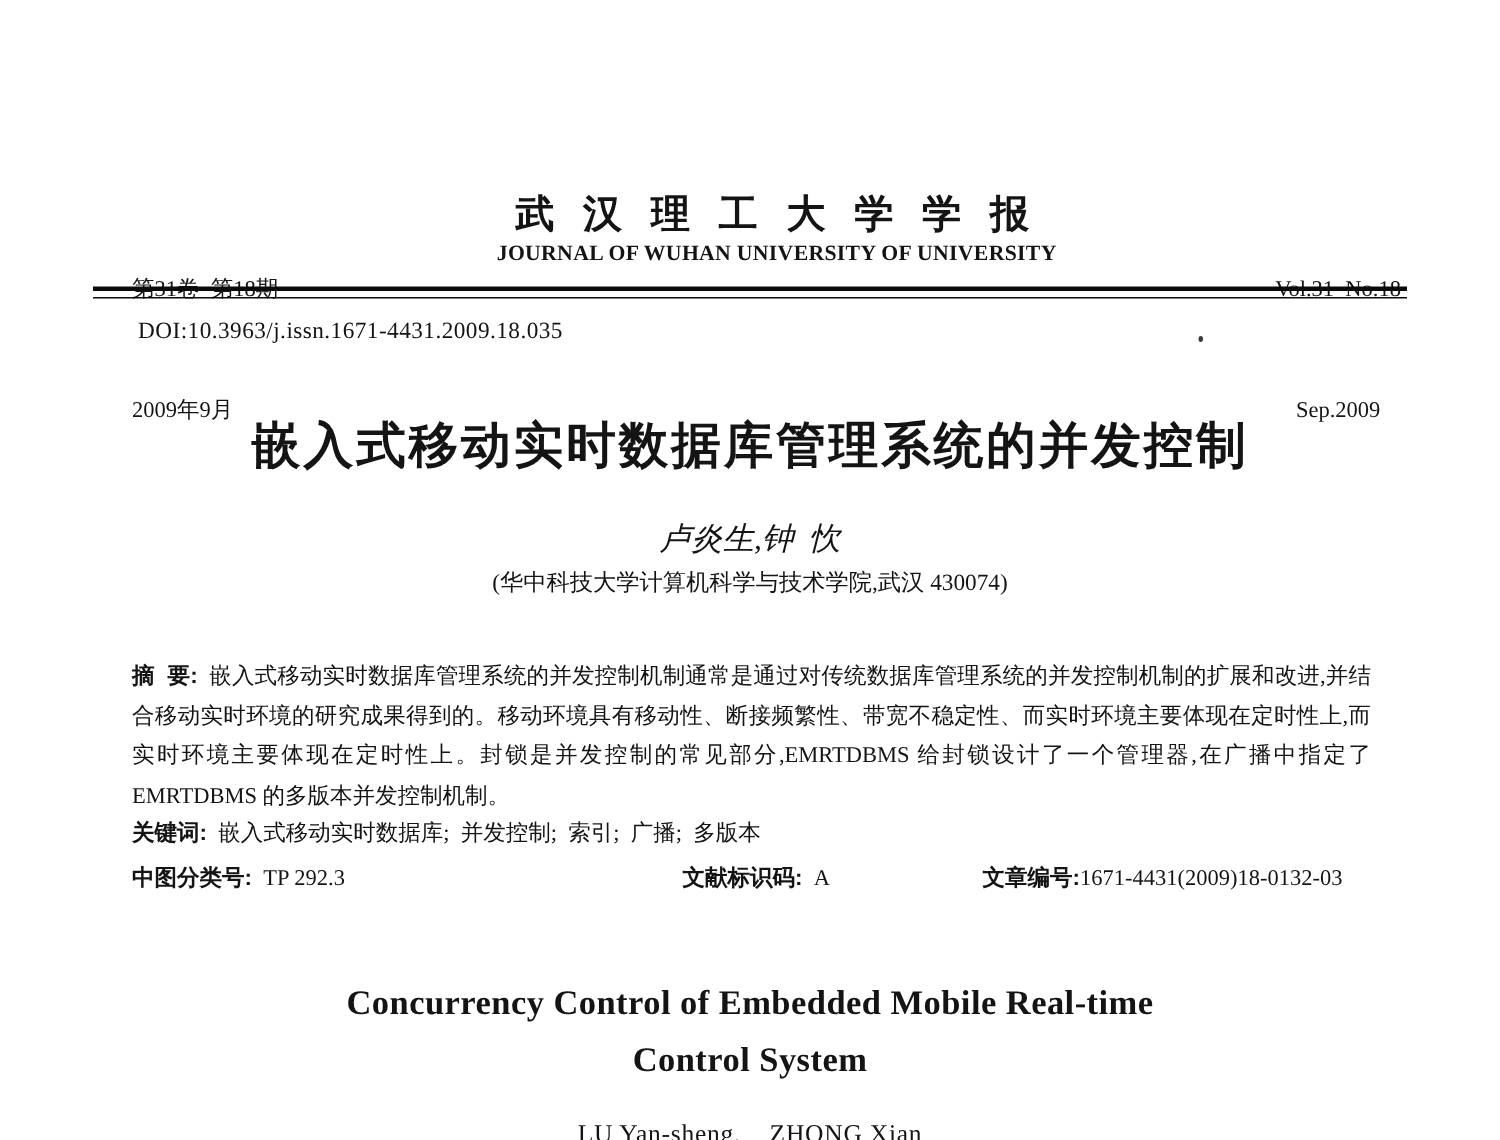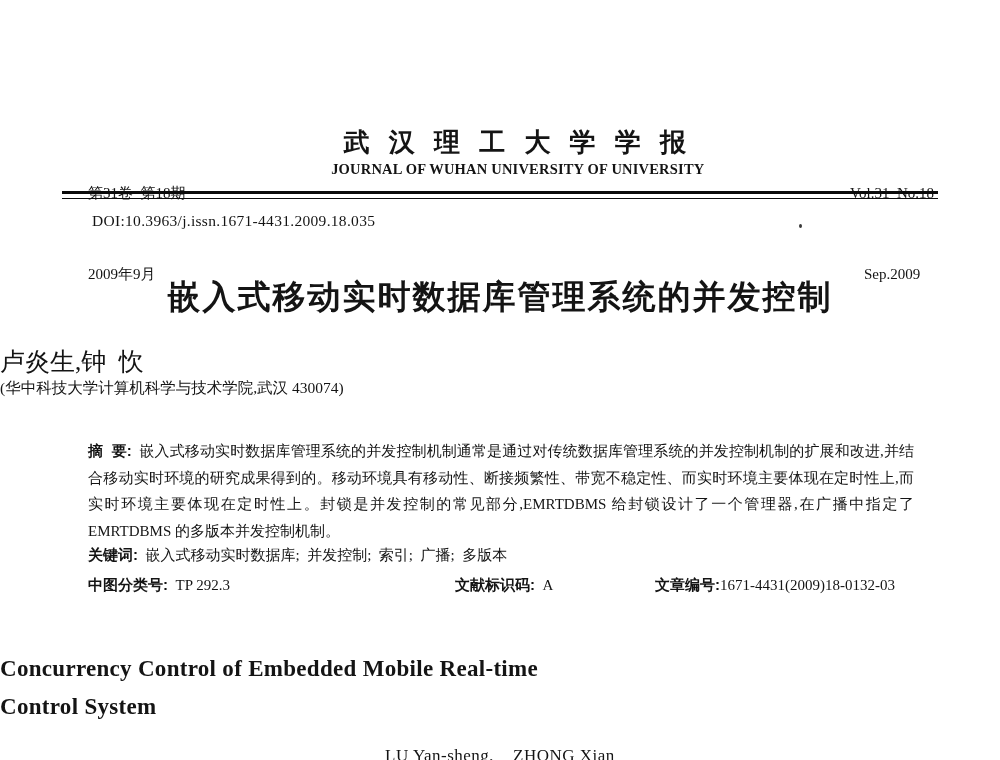--- a/index.html
+++ b/index.html
@@ -15,31 +15,31 @@
   .jr-cn{font-family:"Liberation Sans","DejaVu Sans",sans-serif;font-weight:bold;
          font-size:26px;letter-spacing:6px;line-height:32px;white-space:pre;}
   .jr-en{font-weight:bold;font-size:14.5px;line-height:23px;letter-spacing:0.2px;}
   .hdr-right{font-size:15px;line-height:27px;text-align:center;padding-right:4px;white-space:pre;}
   .rules{left:62px;right:62px;top:191px;height:4px;
          border-top:3.5px solid #0a0a0a;border-bottom:1.5px solid #0a0a0a;}
   .doi{left:92px;top:212px;font-size:15.5px;letter-spacing:0.3px;}
   .title-cn{left:0;right:0;top:264px;text-align:center;
             font-family:"Liberation Sans","DejaVu Sans",sans-serif;
             font-weight:bold;font-size:33px;letter-spacing:2px;margin-top:11px;}
-  .authors-cn{left:0;right:0;top:345px;text-align:left;font-size:25px;white-space:pre;}
-  .affil{left:0;right:0;top:378px;text-align:left;font-size:15.5px;}
+  .authors-cn{left:0;right:0;top:345px;text-align:center;font-size:21px;white-space:pre;font-style:italic;}
+  .affil{left:0;right:0;top:378px;text-align:center;font-size:15.5px;}
   .abstract{left:88px;width:826px;top:438px;font-size:15px;line-height:26.5px;
             text-align:justify;white-space:pre-wrap;}
   .lbl{font-family:"Liberation Sans","DejaVu Sans",sans-serif;font-weight:bold;}
   .keywords{left:88px;width:826px;top:546px;font-size:15px;white-space:pre-wrap;}
   .meta{left:88px;width:824px;top:576px;height:22px;font-size:15px;}
   .meta-clc{position:absolute;left:0;top:0;white-space:pre;}
   .meta-doc{position:absolute;left:367px;top:0;white-space:pre;}
   .meta-id{position:absolute;left:567px;top:0;white-space:pre;}
-  .title-en{left:0;right:0;top:650px;font-weight:bold;
+  .title-en{left:0;right:0;top:650px;text-align:center;font-weight:bold;
             font-size:23px;line-height:38px;letter-spacing:0.3px;}
   .authors-en{left:0;right:0;top:745px;text-align:center;font-size:17px;
               letter-spacing:0.5px;white-space:pre;line-height:22px;}
   .speck{left:799px;top:224px;width:3px;height:4px;background:#3a3a3a;border-radius:50%;}
 </style>
 </head>
 <body>
 
 <div class="page">
 

